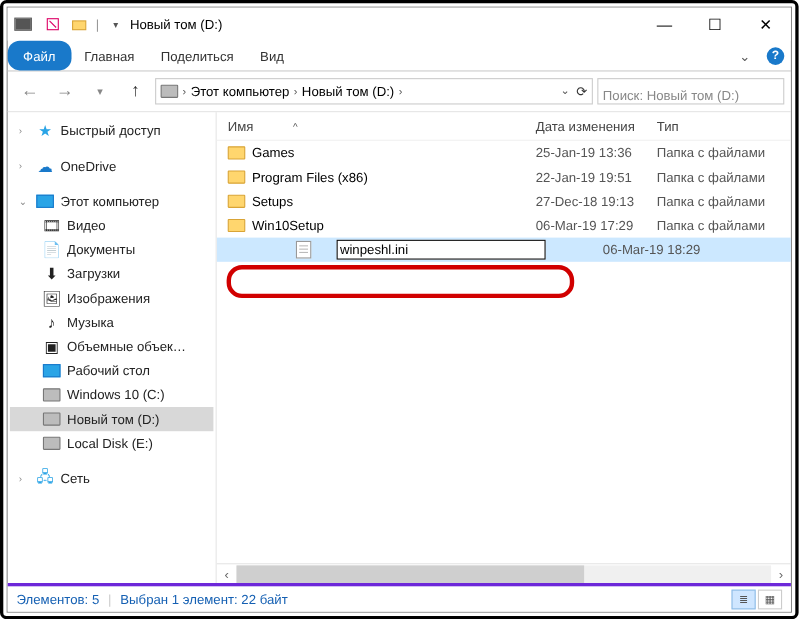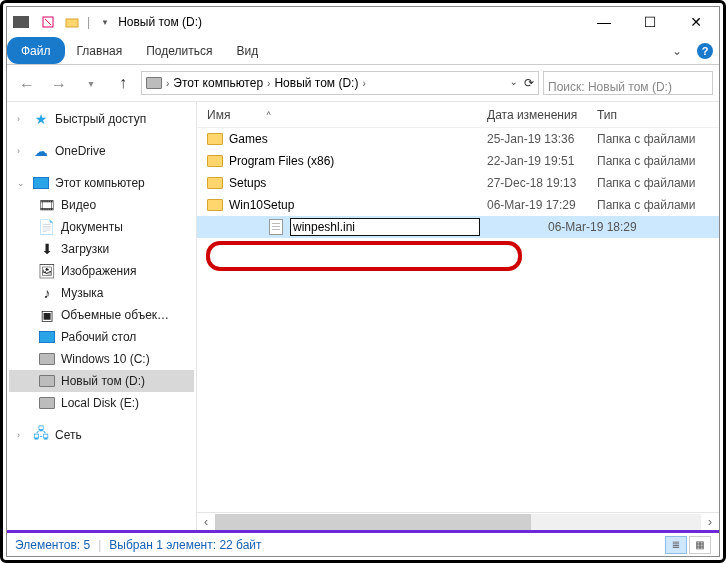--- a/index.html
+++ b/index.html
@@ -290,21 +290,21 @@
             </div>
             <div class="c-date">06-Mar-19 17:29</div>
             <div class="c-type">Папка с файлами</div>
           </div>
           <div class="row selected">
             <div class="c-name">
               <span class="file-icon">
                 <span class="txt-ic"></span>
               </span>
               <span class="rename-wrap" style="position: relative; display: inline-block; width: 200px; height: 18px;">
-                <input class="rename-box" value="winpeshl.ini" style="position: absolute; left: 0px; top: 0px;">
+                <input class="rename-box" value="winpeshl.ini" style="position: absolute; left: 16px; top: 0px;">
               </span>
             </div>
             <div class="c-date">06-Mar-19 18:29</div>
           </div>
         </div>
       <div class="hscroll">
         <div class="h-left">‹</div>
         <div class="track">
             <div class="thumb"></div>
           </div>

